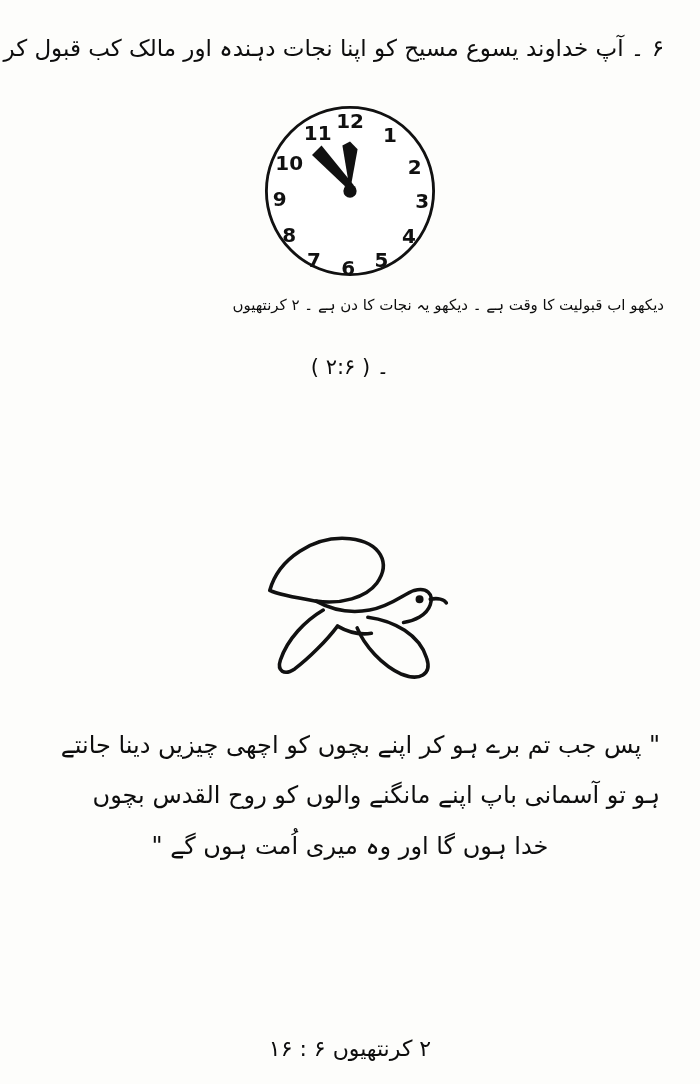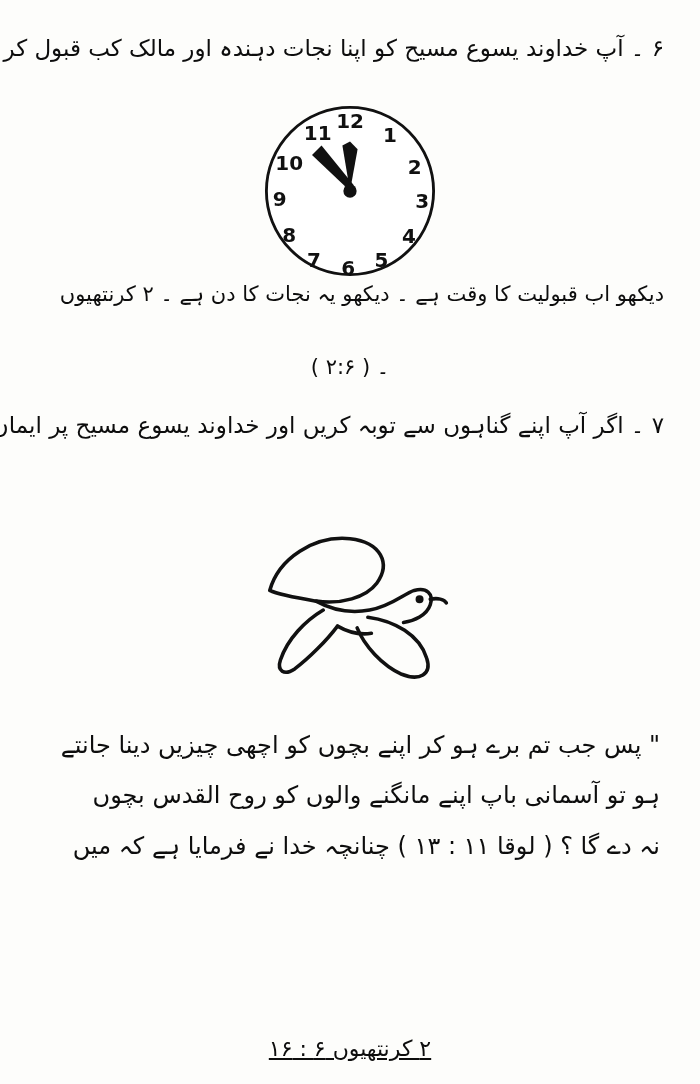--- a/index.html
+++ b/index.html
@@ -45,24 +45,24 @@
     left: 0;
     width: 100%;
     display: flex;
     justify-content: center;
   }
   .clock {
     width: 190px;
     height: 190px;
   }
   #verse1 {
-    top: 276px;
+    top: 292px;
     right: 36px;
     left: 60px;
-    font-size: 21px;
+    font-size: 15px;
     line-height: 1.8;
   }
   #ref1 {
     top: 348px;
     right: 0;
     left: 0;
     text-align: center;
     font-size: 21px;
     direction: rtl;
   }
@@ -92,21 +92,20 @@
     font-size: 24px;
     line-height: 2.1;
   }
   #ref2 {
     top: 1028px;
     right: 0;
     left: 0;
     text-align: center;
     font-size: 22px;
     direction: rtl;
-    text-decoration: underline;
   }
   .line {
     display: block;
     white-space: nowrap;
   }
   .line.center { text-align: center; }
 </style>
 </head>
 <body>
 
@@ -140,21 +139,20 @@
       </g>
     </svg>
   </div>
 
   <div class="block urdu" id="verse1">
     <span class="line">دیکھو اب قبولیت کا وقت ہے ۔ دیکھو یہ نجات کا دن ہے ۔ ۲ کرنتھیوں</span>
   </div>
   <div class="block urdu" id="ref1">۔ ( ۲:۶ )</div>
 
   <div class="block urdu" id="q7">
-    <span class="line">۷ ۔ اگر آپ اپنے گناہوں سے توبہ کریں اور خداوند یسوع مسیح پر ایمان</span>
   </div>
 
   <div id="dove-wrap">
     <svg class="dove" viewBox="0 0 300 185">
       <g fill="none" stroke="#111111" stroke-width="4" stroke-linecap="round" stroke-linejoin="round">
 
         <path d="M60 70 C 70 34, 110 8, 150 12 C 185 16, 196 40, 180 62 C 168 78, 140 86, 112 82 C 88 78, 68 74, 60 70 Z"></path>
 
         <path d="M112 82 C 130 92, 150 96, 172 92 C 196 88, 210 74, 222 70 C 236 66, 244 74, 240 86 C 236 98, 222 104, 210 106"></path>
         <path d="M240 80 C 248 78, 256 80, 258 84"></path>
@@ -165,17 +163,17 @@
         <path d="M120 92 C 100 104, 80 124, 72 148 C 68 160, 76 166, 88 158 C 104 146, 124 126, 136 110"></path>
 
         <path d="M136 110 C 150 118, 162 120, 174 118"></path>
       </g>
     </svg>
   </div>
 
   <div class="block urdu" id="verse2">
     <span class="line">" پس جب تم برے ہو کر اپنے بچوں کو اچھی چیزیں دینا جانتے</span>
     <span class="line">ہو تو آسمانی باپ اپنے مانگنے والوں کو روح القدس بچوں</span>
-    <span class="line">نہ دے گا ؟ ( لوقا ۱۱ : ۱۳ ) چنانچہ خدا نے فرمایا ہے کہ میں</span>
+    <span class="line center">خدا ہوں گا اور وہ میری اُمت ہوں گے "</span>
   </div>
   <div class="block urdu" id="ref2">۲ کرنتھیوں ۶ : ۱۶</div>
 
 </div>
 
 </body></html>

